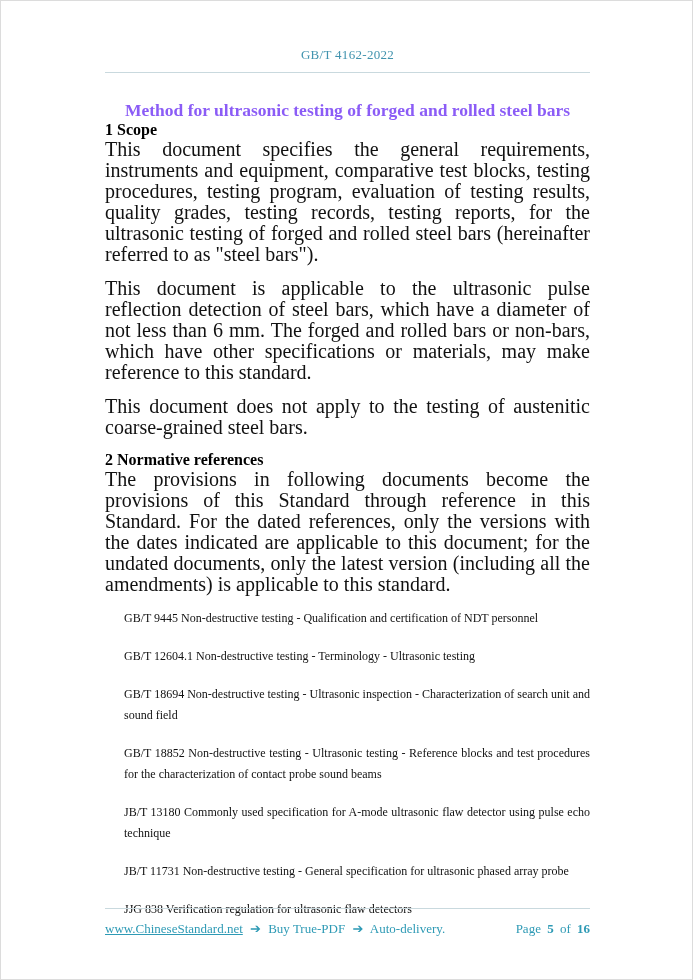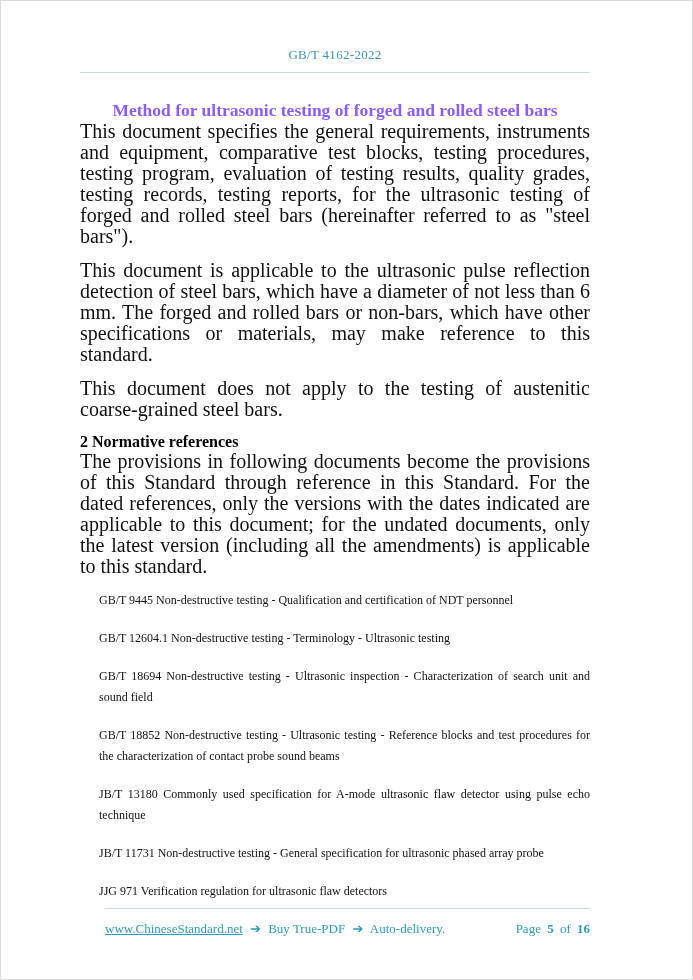--- a/index.html
+++ b/index.html
@@ -9,21 +9,21 @@
     background: #f4f4f4;
     font-family: "Liberation Serif", "DejaVu Serif", serif;
     color: #111111;
   }
   .page {
     width: 693px;
     height: 980px;
     box-sizing: border-box;
     background: #ffffff;
     border: 1px solid #dcdcdc;
-    padding: 46px 102px 0 79px;
+    padding: 46px 102px 0 104px;
     position: relative;
     overflow: hidden;
   }
   .doc-header {
     text-align: center;
     color: #4193ae;
     font-size: 13px;
     letter-spacing: 0.3px;
   }
   .header-rule {
@@ -92,20 +92,21 @@
 <body>
 
 <div class="page">
 
   <div class="doc-header">GB/T 4162-2022</div>
 
   <hr class="header-rule">
 
   <h1 class="doc-title">Method for ultrasonic testing of forged and rolled steel bars</h1>
 
+  <h2 class="section-heading heading-gap-large">1 Scope</h2>
 
   <p class="body-par after-heading">This document specifies the general requirements, instruments and equipment, comparative test blocks, testing procedures, testing program, evaluation of testing results, quality grades, testing records, testing reports, for the ultrasonic testing of forged and rolled steel bars (hereinafter referred to as "steel bars").</p>
 
   <p class="body-par">This document is applicable to the ultrasonic pulse reflection detection of steel bars, which have a diameter of not less than 6 mm. The forged and rolled bars or non-bars, which have other specifications or materials, may make reference to this standard.</p>
 
   <p class="body-par">This document does not apply to the testing of austenitic coarse-grained steel bars.</p>
 
   <h2 class="section-heading heading-gap-normal">2 Normative references</h2>
 
   <p class="body-par after-heading">The provisions in following documents become the provisions of this Standard through reference in this Standard. For the dated references, only the versions with the dates indicated are applicable to this document; for the undated documents, only the latest version (including all the amendments) is applicable to this standard.</p>
@@ -115,21 +116,21 @@
   <p class="reference">GB/T 12604.1 Non-destructive testing - Terminology - Ultrasonic testing</p>
 
   <p class="reference">GB/T 18694 Non-destructive testing - Ultrasonic inspection - Characterization of search unit and sound field</p>
 
   <p class="reference">GB/T 18852 Non-destructive testing - Ultrasonic testing - Reference blocks and test procedures for the characterization of contact probe sound beams</p>
 
   <p class="reference">JB/T 13180 Commonly used specification for A-mode ultrasonic flaw detector using pulse echo technique</p>
 
   <p class="reference">JB/T 11731 Non-destructive testing - General specification for ultrasonic phased array probe</p>
 
-  <p class="reference">JJG 971 Verification regulation for ultrasonic flaw detectors</p>
+  <p class="reference">JJG 838 Verification regulation for ultrasonic flaw detectors</p>
 
   <div class="footer">
     <hr class="footer-rule">
     <div class="footer-row">
       <div class="footer-left">
         <span class="site-link">www.ChineseStandard.net</span>
         <span>➔</span>
         <span>Buy True-PDF</span>
         <span>➔</span>
         <span>Auto-delivery.</span>

